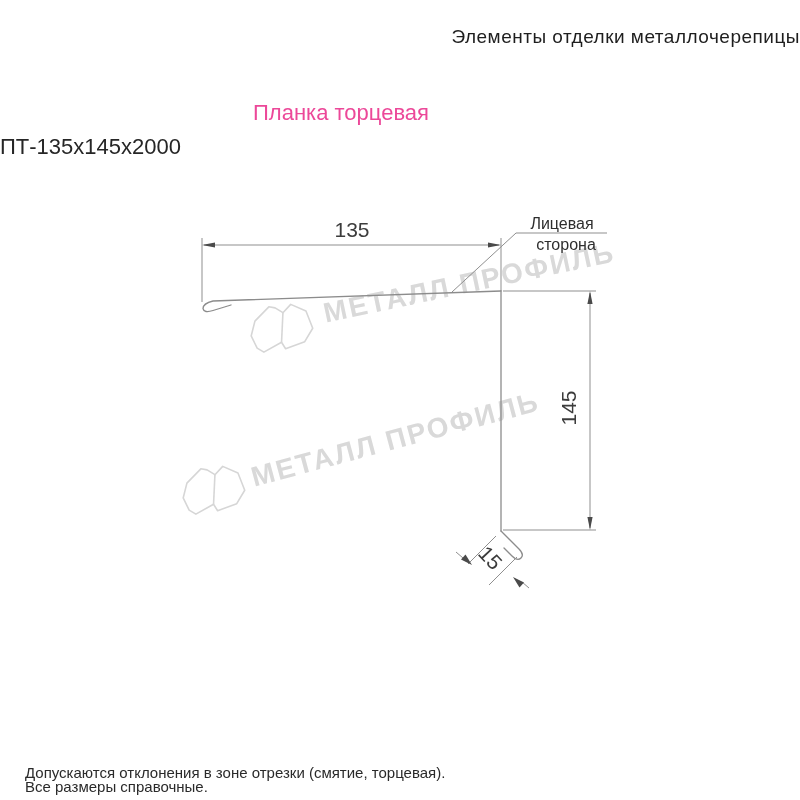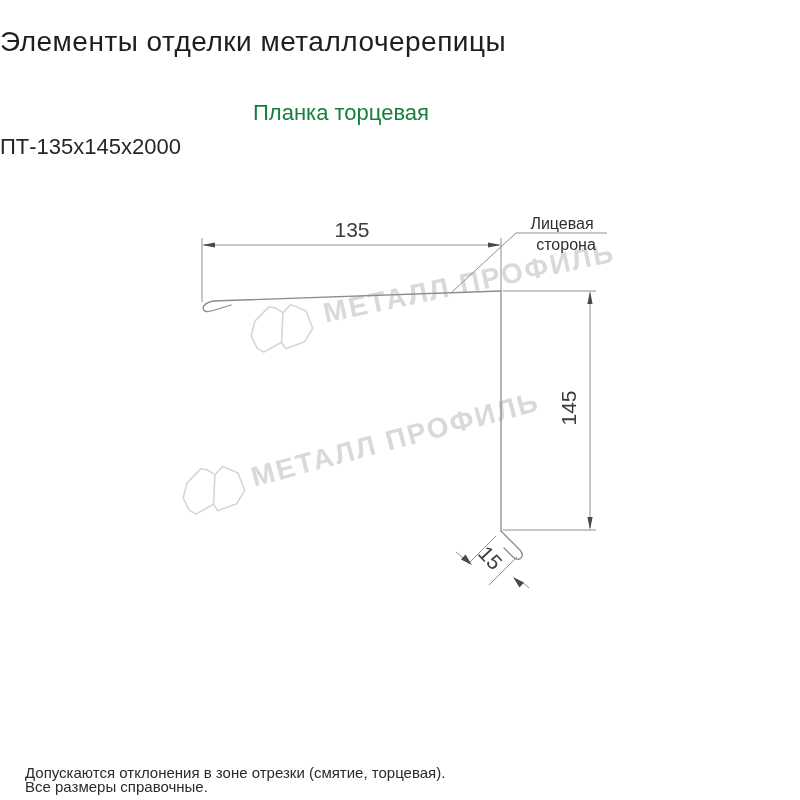--- a/index.html
+++ b/index.html
@@ -1,25 +1,25 @@
 <!DOCTYPE html>
 <html><head>
 <meta charset="utf-8">
 <style>
   * { margin:0; padding:0; box-sizing:border-box; }
   html,body { width:800px; height:800px; background:#ffffff; font-family:"Liberation Sans", sans-serif; }
   #stage { position:relative; width:800px; height:800px; background:#fff; overflow:hidden; }
 
   .title {
-    position:absolute; left:0; top:26px; width:800px; text-align:left;
-    font-size:28px; color:#1e1e1e; letter-spacing:0.5px;
+    position:absolute; left:0; top:26px; width:800px; text-align:right;
+    font-size:19px; color:#1e1e1e; letter-spacing:0.5px;
   }
   .subtitle {
     position:absolute; left:0; top:100px; width:682px; text-align:center;
-    font-size:22px; color:#15803d;
+    font-size:22px; color:#ec4899;
   }
   .model {
     position:absolute; left:0; top:134px; width:800px; text-align:left;
     font-size:22px; color:#262626;
   }
 
   .watermark-text {
     position:absolute; white-space:nowrap;
     font-size:28px; font-weight:bold; letter-spacing:2px;
     color:#d9d9d9; line-height:32px;

